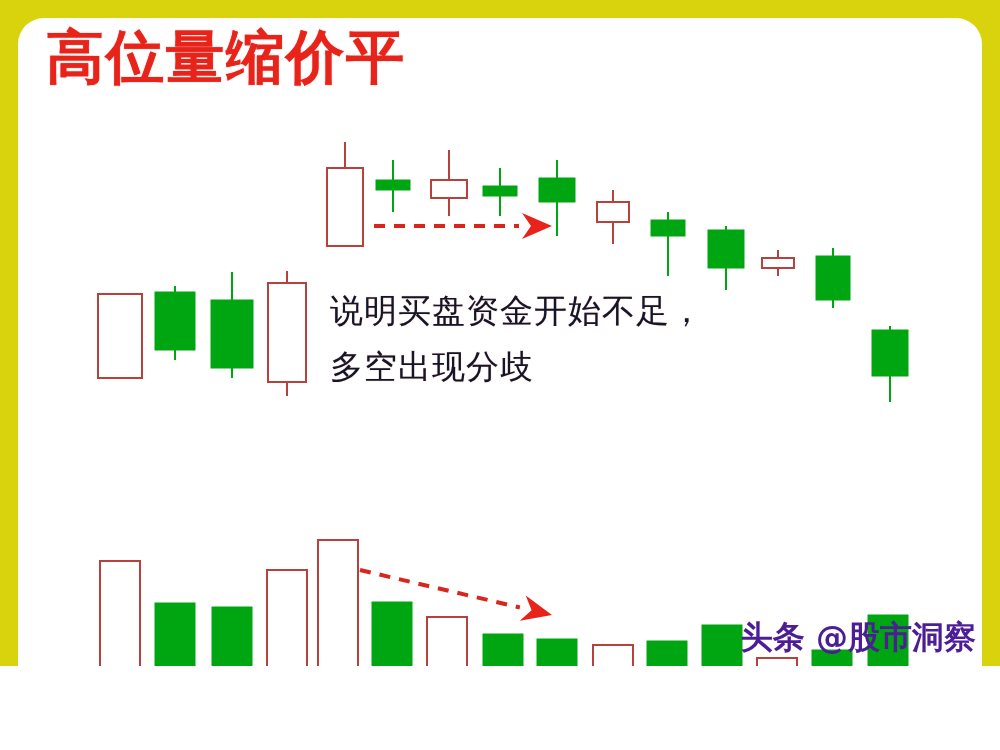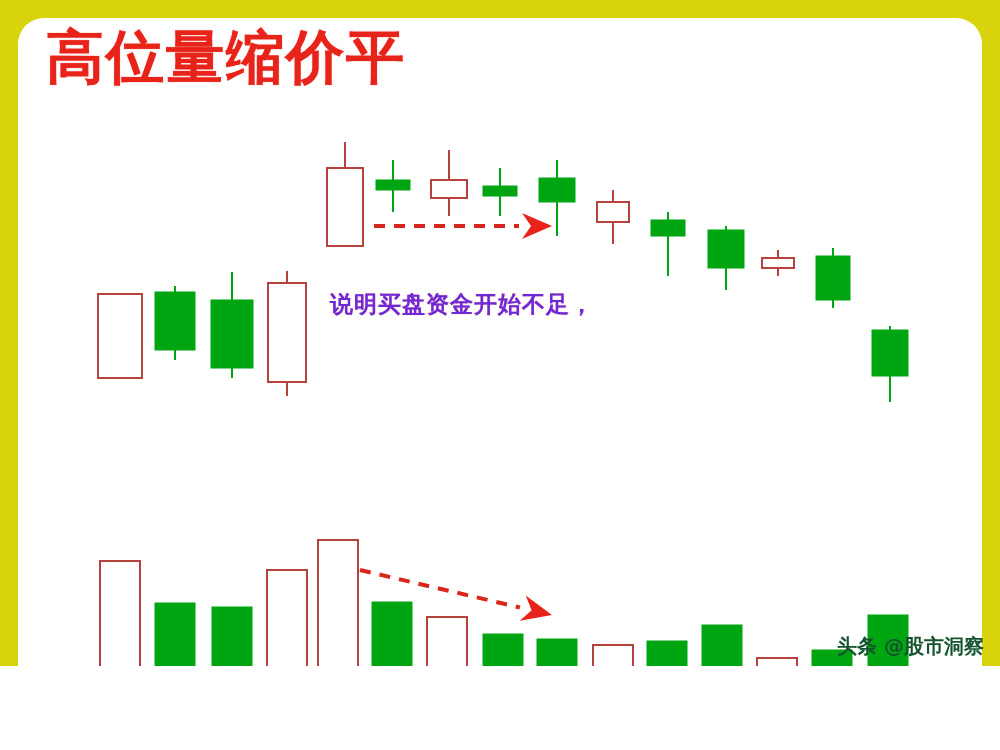--- a/index.html
+++ b/index.html
@@ -31,37 +31,37 @@
     font-size: 58px;
     font-weight: 700;
     color: #e8231a;
     letter-spacing: 2px;
     line-height: 1.1;
     white-space: nowrap;
     text-shadow: 0 0 1px #e8231a;
   }
   .anno-text {
     position: absolute;
-    color: #6d28d9;
-    font-size: 23px;
-    font-weight: 700;
+    color: #0f172a;
+    font-size: 33px;
+    font-weight: 400;
     white-space: nowrap;
     letter-spacing: 1px;
     text-shadow: 0 0 1px rgba(217,38,28,0.5);
   }
   #anno-line1 { left: 330px; top: 289px; }
   #anno-line2 { left: 330px; top: 345px; }
   #anno-vol   { left: 484px; top: 548px; }
   #watermark {
     position: absolute;
-    right: 16px;
+    right: 24px;
     bottom: 6px;
-    font-size: 20px;
+    font-size: 32px;
     font-weight: 700;
-    color: #14532d;
+    color: #4c1d95;
     white-space: nowrap;
   }
   svg.layer {
     position: absolute;
     left: 0;
     top: 0;
     width: 1000px;
     height: 750px;
     pointer-events: none;
   }
@@ -175,15 +175,16 @@
           <polygon points="552,226 522,239 531,226 522,213" fill="#e8231a"></polygon>
         </g>
         <g>
           <line x1="360" y1="570" x2="519.8706617512626" y2="607.4696863479521" stroke="#d9261c" stroke-width="4" stroke-dasharray="11 9" stroke-linecap="butt"></line>
           <polygon points="552,615 519.8250234867047,620.8112723537015 531.5540574780762,610.2079822214241 525.7579978792272,595.4972482789387" fill="#e8231a"></polygon>
         </g>
       </g>
   </svg>
 
   <div class="anno-text" id="anno-line1">说明买盘资金开始不足，</div>
+  <div class="anno-text" id="anno-line2">多空出现分歧</div>
 
   <div id="watermark">头条 @股市洞察</div>
 </div>
 
 </body></html>

